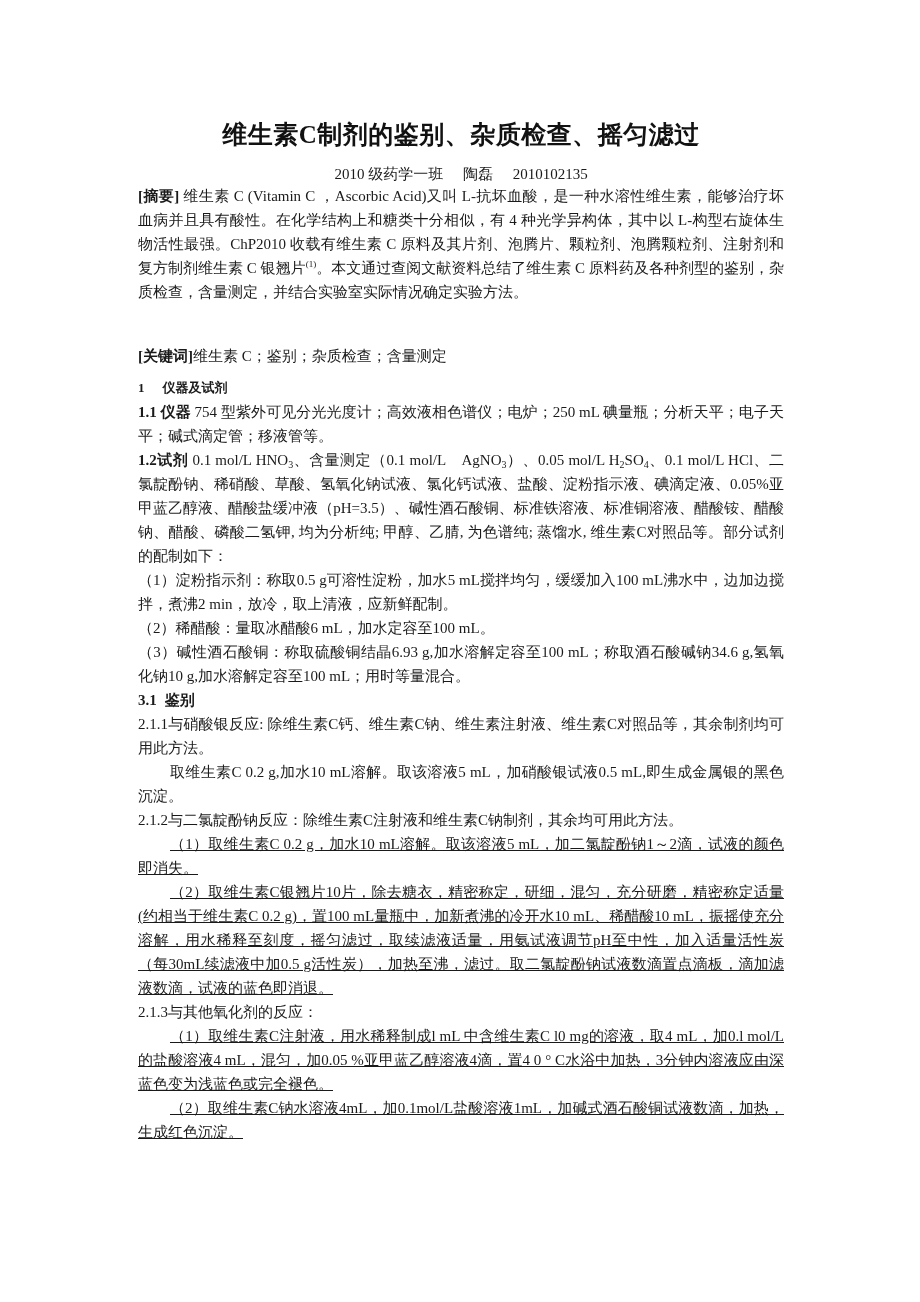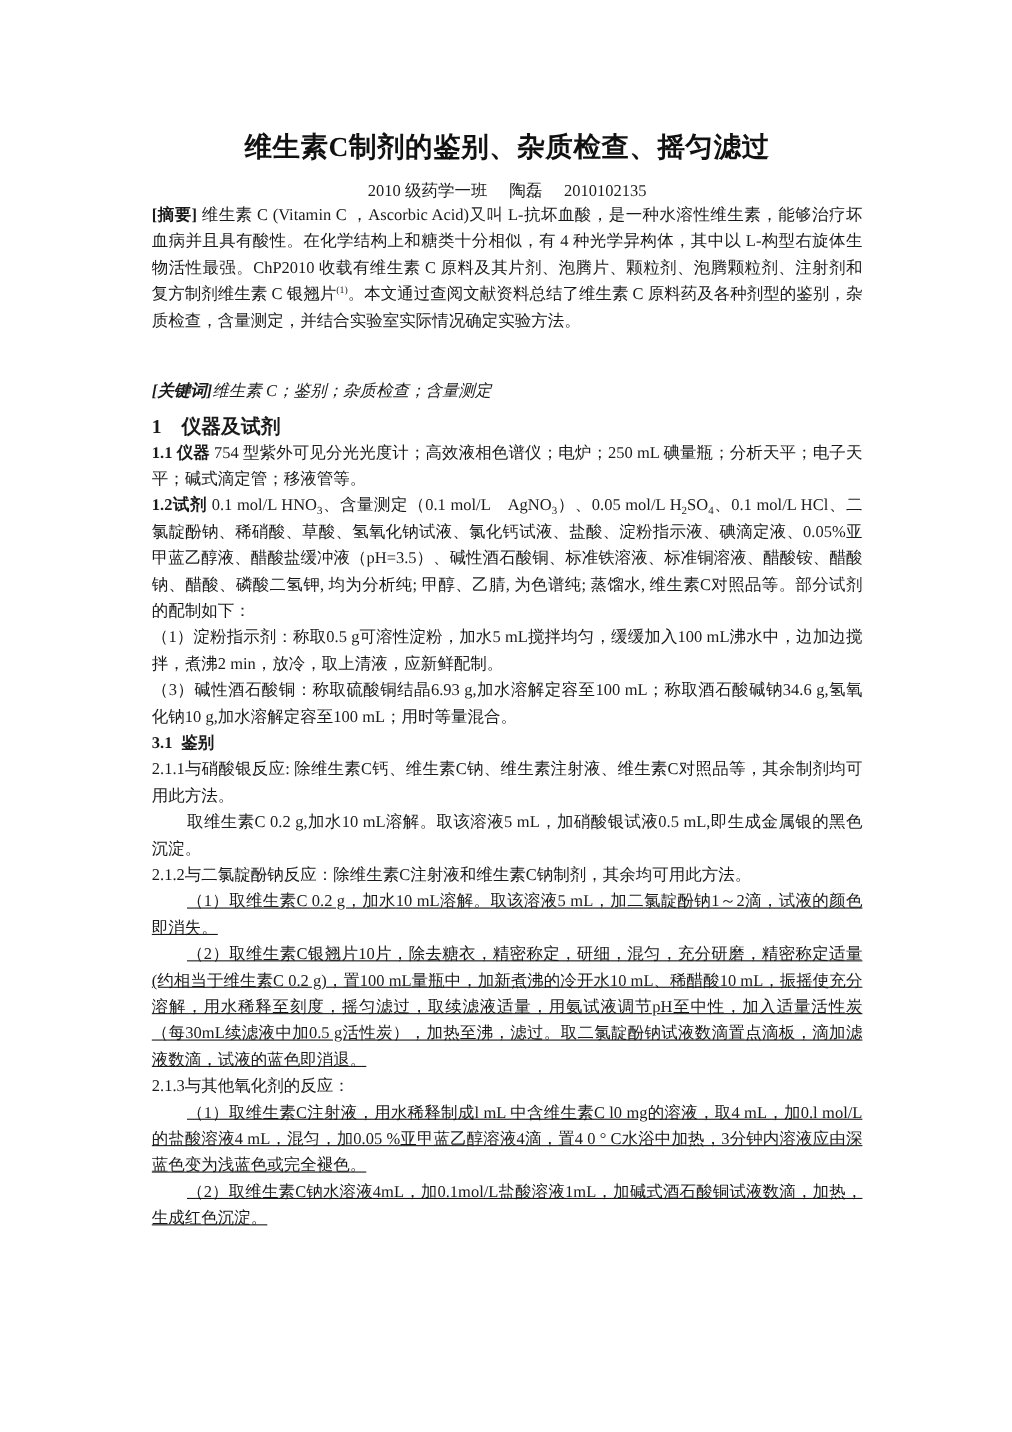--- a/index.html
+++ b/index.html
@@ -17,22 +17,22 @@
     .byline {
       position: absolute; left: 0; width: 646px; top: 164px;
       text-align: center; font-size: 15px; line-height: 20px;
     }
     .byline span { margin: 0 8px; }
     .flow {
       position: absolute; left: 0; top: 184px; width: 646px;
       font-size: 15px; line-height: 24px;
     }
     p { margin: 0; text-align: justify; }
-    .kw { margin-top: 40px; font-style: italic; }
-    .h1 { font-weight: bold; font-size: 18px; line-height: 24px; margin-top: 8px; }
+    .kw { margin-top: 40px; }
+    .h1 { font-weight: bold; font-size: 13px; line-height: 24px; margin-top: 8px; }
     .h1 .num { margin-right: 18px; }
     .h2 { font-weight: bold; font-size: 15px; }
     .h2 .num { margin-right: 8px; }
     .h1b { font-weight: bold; font-size: 17px; line-height: 24px; }
     .h1b .num { margin-right: 8px; }
     .bold { font-weight: bold; margin-top: 20px; }
     .indent { text-indent: 32px; }
     .ind2 { text-indent: 32px; text-decoration: underline; }
     sub { font-size: 10px; vertical-align: -3px; line-height: 0; }
     sup { font-size: 9px; vertical-align: 6px; line-height: 0; }
@@ -64,20 +64,21 @@
 
     <p>
       <span class="bold">1.1 仪器</span><span> 754 型紫外可见分光光度计；高效液相色谱仪；电炉；250 mL 碘量瓶；分析天平；电子天平；碱式滴定管；移液管等。</span>
     </p>
 
     <p>
       <span class="bold">1.2试剂</span><span> 0.1 mol/L HNO</span><sub>3</sub><span>、含量测定（0.1 mol/L　AgNO</span><sub>3</sub><span>）、0.05 mol/L H</span><sub>2</sub><span>SO</span><sub>4</sub><span>、0.1 mol/L HCl、二氯靛酚钠、稀硝酸、草酸、氢氧化钠试液、氯化钙试液、盐酸、淀粉指示液、碘滴定液、0.05%亚甲蓝乙醇液、醋酸盐缓冲液（pH=3.5）、碱性酒石酸铜、标准铁溶液、标准铜溶液、醋酸铵、醋酸钠、醋酸、磷酸二氢钾, 均为分析纯; 甲醇、乙腈, 为色谱纯; 蒸馏水, 维生素C对照品等。部分试剂的配制如下：</span>
     </p>
 
     <p>（1）淀粉指示剂：称取0.5 g可溶性淀粉，加水5 mL搅拌均匀，缓缓加入100 mL沸水中，边加边搅拌，煮沸2 min，放冷，取上清液，应新鲜配制。</p>
+    <p>（2）稀醋酸：量取冰醋酸6 mL，加水定容至100 mL。</p>
     <p>（3）碱性酒石酸铜：称取硫酸铜结晶6.93 g,加水溶解定容至100 mL；称取酒石酸碱钠34.6 g,氢氧化钠10 g,加水溶解定容至100 mL；用时等量混合。</p>
 
     <div class="h2">
       <span class="num">3.1</span><span>鉴别</span>
     </div>
 
     <p>2.1.1与硝酸银反应: 除维生素C钙、维生素C钠、维生素注射液、维生素C对照品等，其余制剂均可用此方法。</p>
     <p class="indent">取维生素C 0.2 g,加水10 mL溶解。取该溶液5 mL，加硝酸银试液0.5 mL,即生成金属银的黑色沉淀。</p>
 
     <p>2.1.2与二氯靛酚钠反应：除维生素C注射液和维生素C钠制剂，其余均可用此方法。</p>

